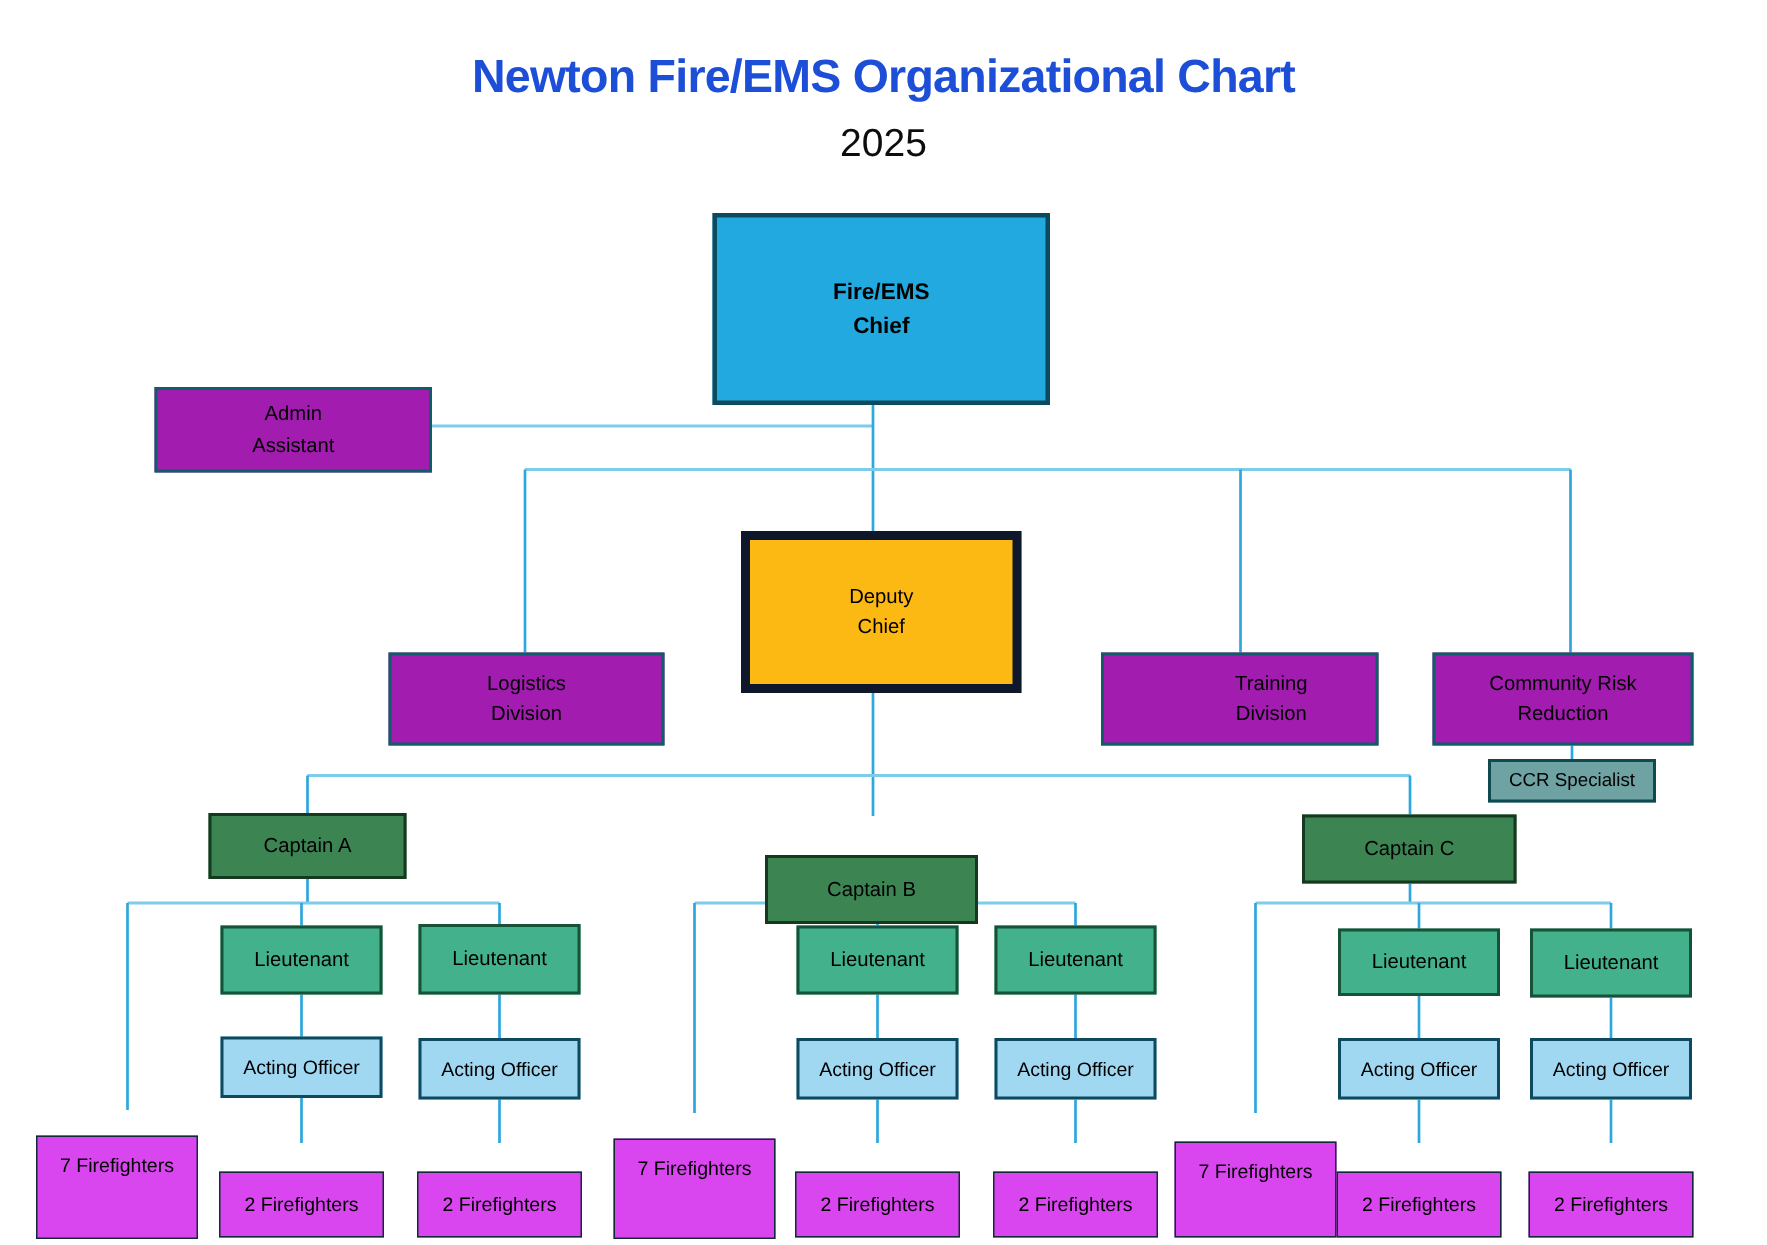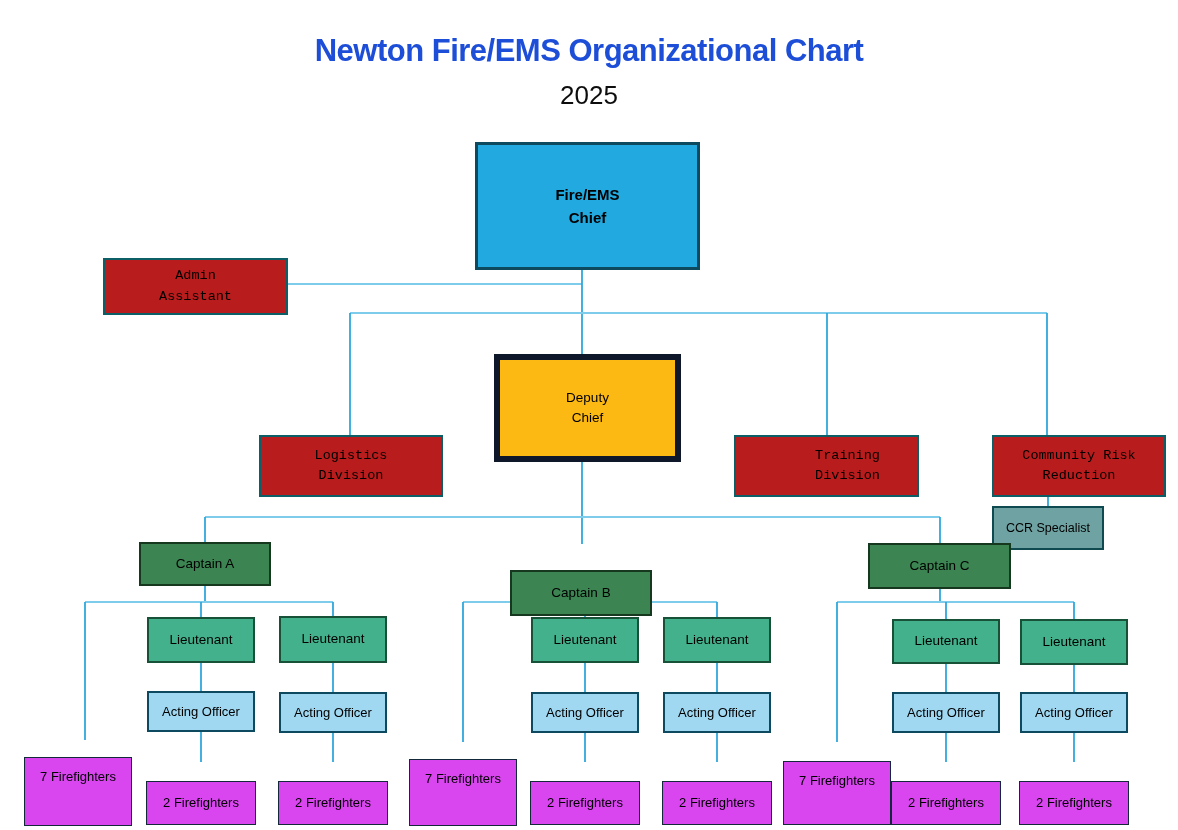--- a/index.html
+++ b/index.html
@@ -21,21 +21,21 @@
     text-align:center; font-size:26px; font-weight:400; color:#0d0d0d;
   }
 
   .node {
     position:absolute; box-sizing:border-box;
     display:flex; align-items:center; justify-content:center;
     text-align:center; white-space:pre-line; color:#000;
     line-height:1.5;
   }
   .chief    { background:#21a9e0; border:3px solid #0d4a5e; font-weight:bold; font-size:15px; line-height:1.55; }
-  .teal     { background:#b91c1c; border:2.5px solid #0c5f66; font-size:13.5px;font-family:Liberation Mono, monospace; }
+  .teal     { background:#a21caf; border:2.5px solid #0c5f66; font-size:13.5px; }
   .deputy   { background:#fcb813; border:6px solid #0f172a; font-size:13.5px; }
   .captain  { background:#3c8553; border:2.5px solid #16381f; font-size:13.5px; }
   .lt       { background:#43b18c; border:2.5px solid #175238; font-size:13.5px; }
   .ao       { background:#a0d8f2; border:2.5px solid #0e4a5f; font-size:13px; }
   .ff       { background:#d946ef; border:1.5px solid #13293a; font-size:13px;margin-top:19px; }
   .ff7      { align-items:flex-start; padding-top:9px; }
   .ccr      { background:#6fa2a2; border:2px solid #0f4a50; font-size:12.5px; }
 </style>
 </head>
 <body>
@@ -100,24 +100,24 @@
 
   <div class="node deputy" style="left:494px;top:354px;width:187px;height:108px;">Deputy
 Chief</div>
 
   <div class="node teal" style="left:259px;top:435px;width:184px;height:62px;">Logistics
 Division</div>
 
   <div class="node teal" style="left:734px;top:435px;width:185px;height:62px;padding-left:42px;">Training
 Division</div>
 
-  <div class="node teal" style="left:955px;top:435px;width:174px;height:62px;margin-left:37px;">Community Risk
+  <div class="node teal" style="left:955px;top:435px;width:174px;height:62px;">Community Risk
 Reduction</div>
 
-  <div class="node ccr" style="left:992px;top:506px;width:112px;height:44px;">CCR Specialist</div>
+  <div class="node ccr" style="left:992px;top:506px;width:112px;height:29px;">CCR Specialist</div>
 
   <div class="node captain" style="left:139px;top:542px;width:132px;height:44px;">Captain A</div>
   <div class="node captain" style="left:510px;top:544px;width:142px;height:46px;margin-top:26px;">Captain B</div>
   <div class="node captain" style="left:868px;top:543px;width:143px;height:46px;">Captain C</div>
 
   <div class="node lt" style="left:147px;top:617px;width:108px;height:46px;">Lieutenant</div>
   <div class="node lt" style="left:279px;top:616px;width:108px;height:47px;">Lieutenant</div>
   <div class="node lt" style="left:531px;top:617px;width:108px;height:46px;">Lieutenant</div>
   <div class="node lt" style="left:663px;top:617px;width:108px;height:46px;">Lieutenant</div>
   <div class="node lt" style="left:892px;top:619px;width:108px;height:45px;">Lieutenant</div>

